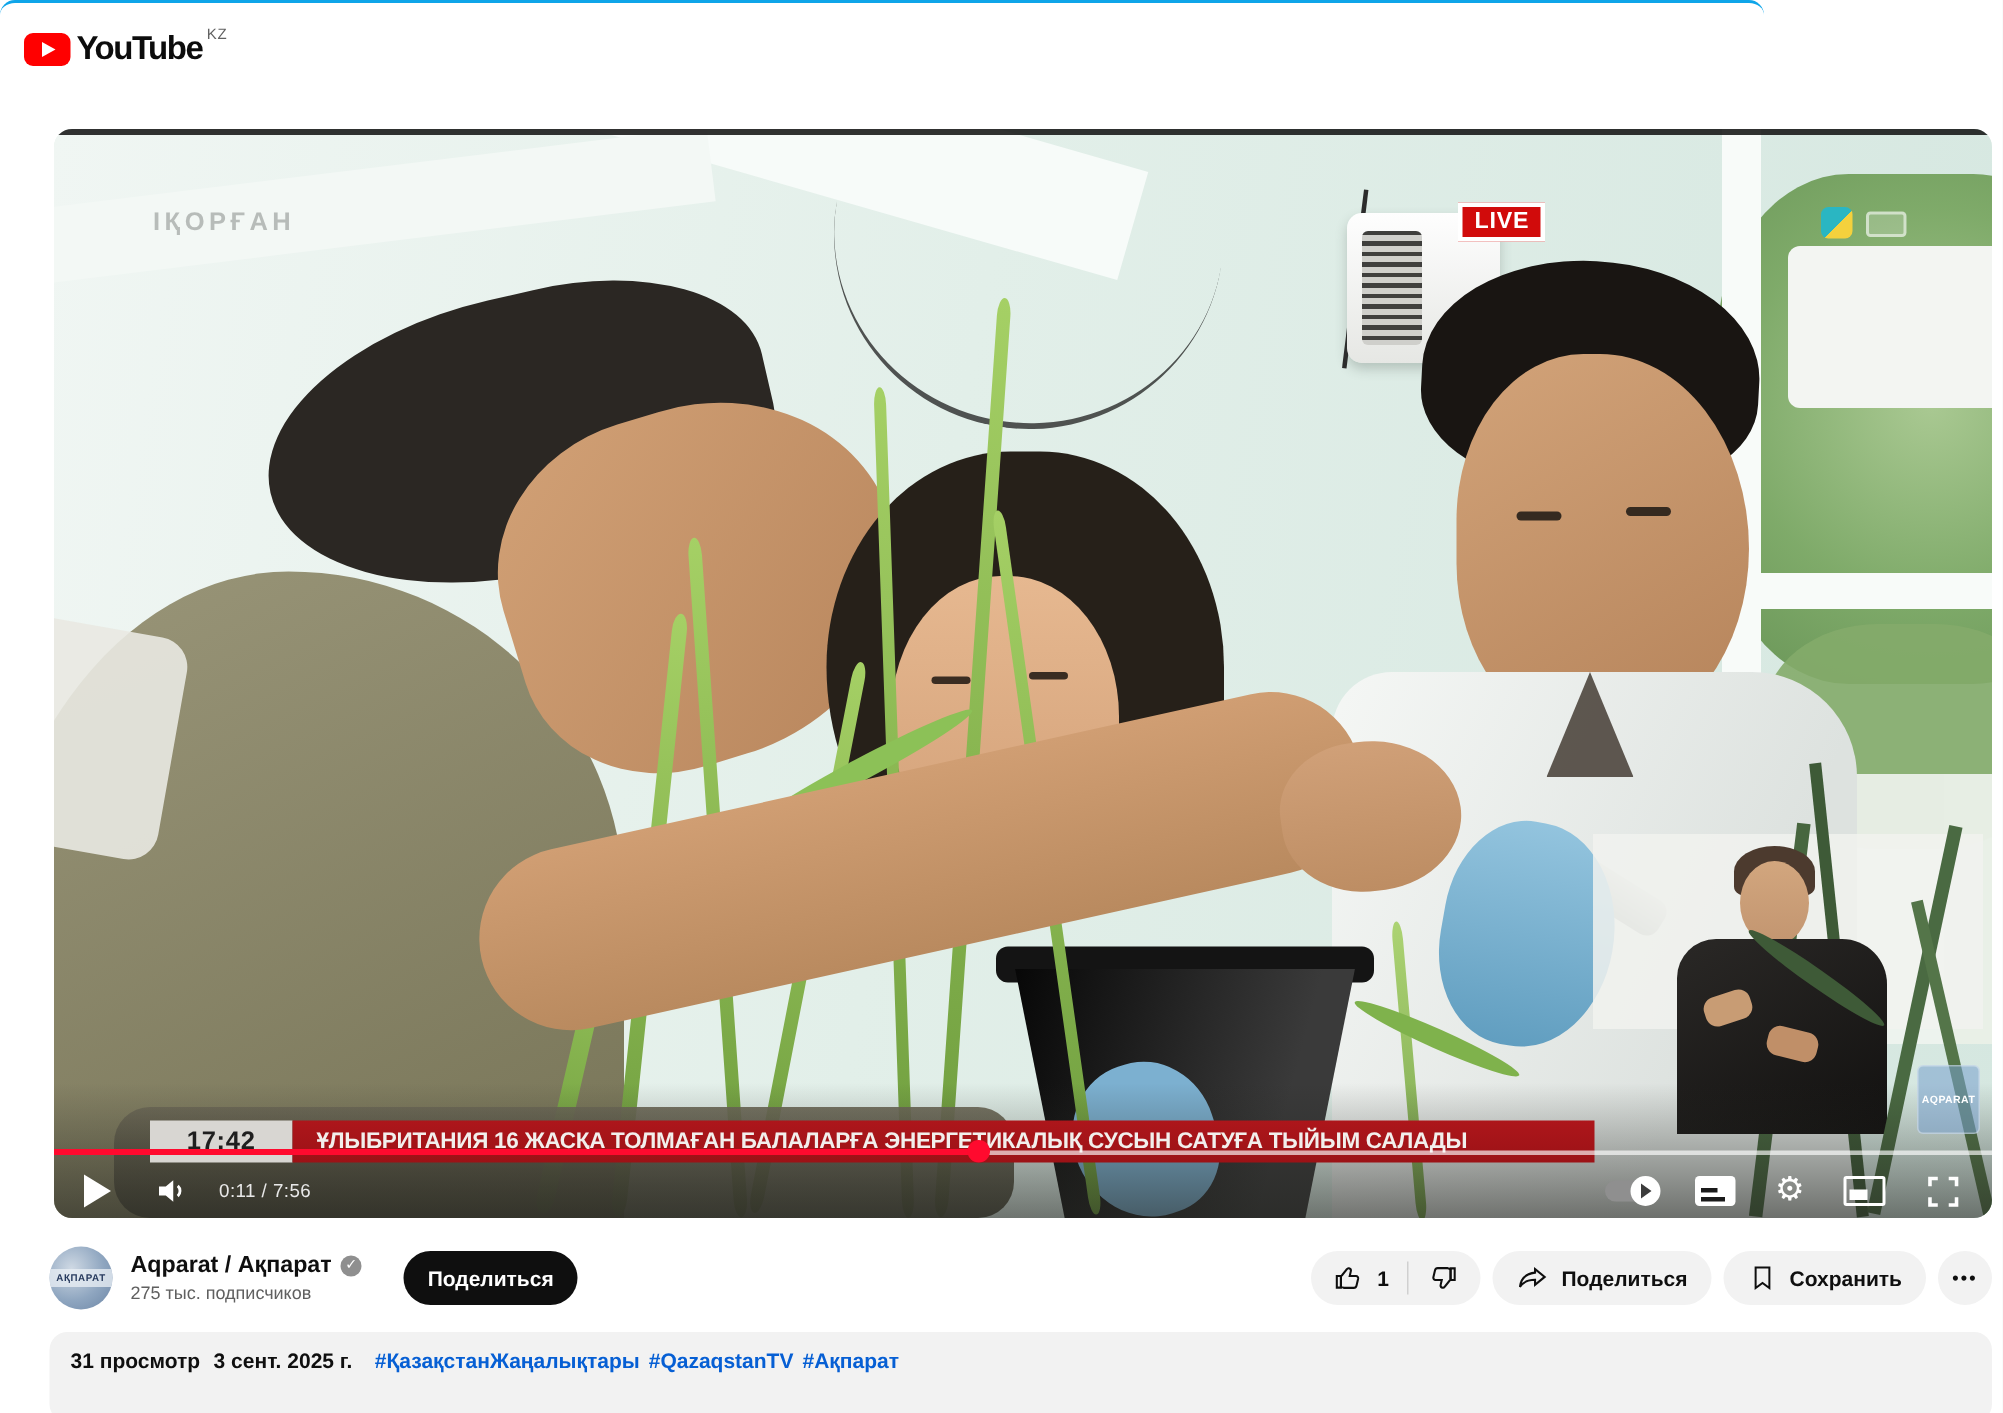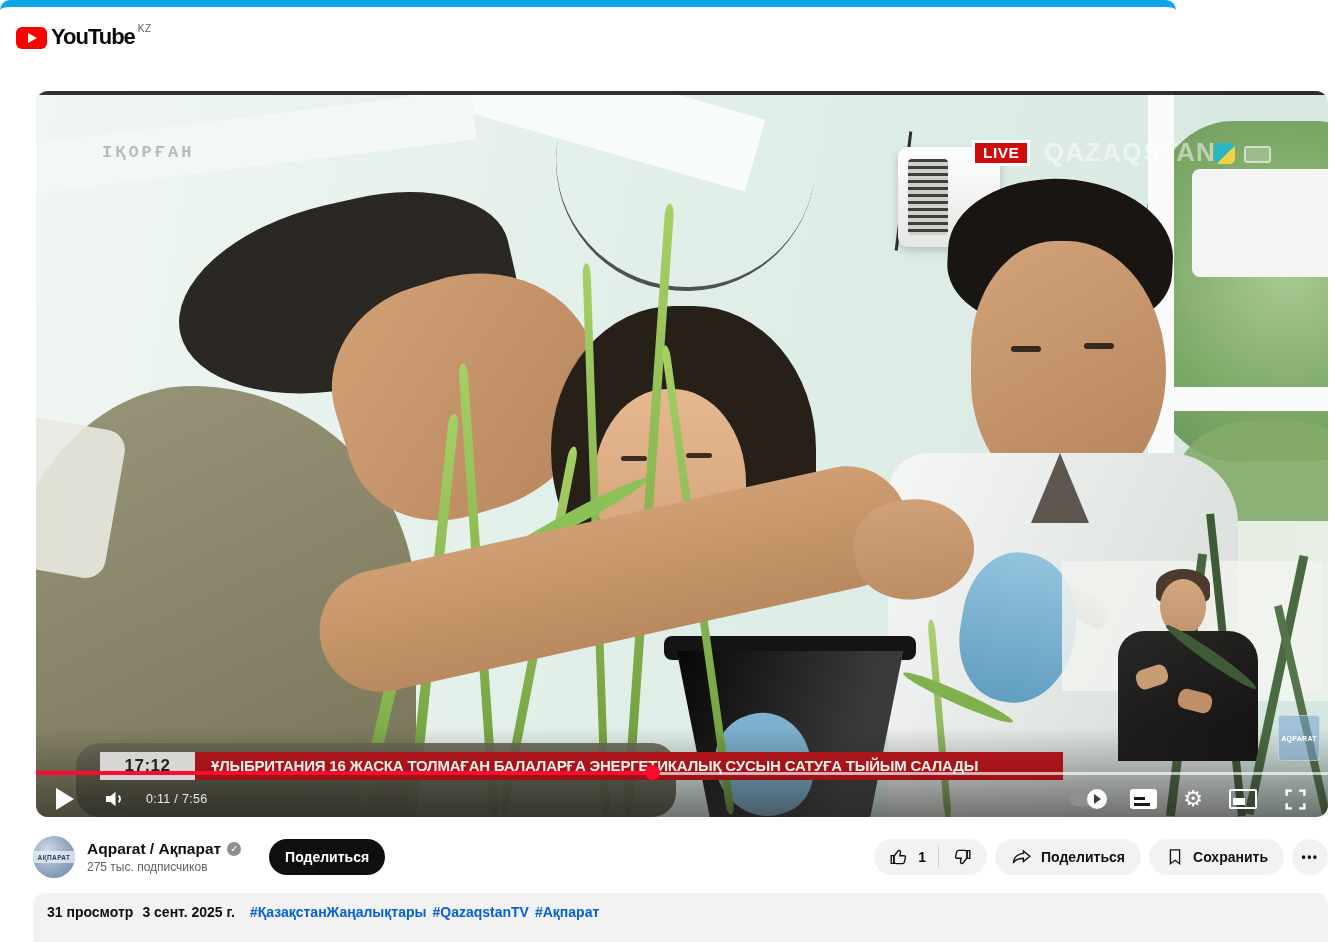--- a/index.html
+++ b/index.html
@@ -1,18 +1,18 @@
 <!DOCTYPE html>
 <html><head>
 <meta charset="utf-8">
 <style>
   * { margin:0; padding:0; box-sizing:border-box; }
   html,body { width:1335px; height:942px; overflow:hidden; background:#fff;
     font-family:"Liberation Sans","DejaVu Sans",sans-serif; }
-  .page { width:1176px; height:942px; border-top:7px solid #0ea5e9; position:relative;border-radius:10px; }
+  .page { width:1176px; height:942px; border-top:2px solid #0ea5e9; position:relative;border-radius:10px; }
 
   
   .topbar { height:56px; display:flex; align-items:center; position:relative; }
   .logo-area { display:flex; align-items:flex-start; margin-left:16px; cursor:pointer; }
   .logo-mark { width:31px; height:22px; background:#ff0000; border-radius:6px; position:relative; margin-top:6px; }
   .logo-mark::after { content:""; position:absolute; left:12px; top:6px;
     border-left:9px solid #fff; border-top:5px solid transparent; border-bottom:5px solid transparent; }
   .logo-text { font-size:22px; font-weight:700; letter-spacing:-1px; color:#0c0c0c; margin-left:4px; margin-top:3px; }
   .logo-region { font-size:10px; color:#616161; margin-left:3px; margin-top:2px; letter-spacing:.5px; }
 
@@ -118,21 +118,21 @@
   .sli-hand1 { left:1100px; top:576px; width:32px; height:20px; background:#c89c74; border-radius:8px; transform:rotate(-18deg); }
   .sli-hand2 { left:1142px; top:600px; width:34px; height:20px; background:#c08f68; border-radius:8px; transform:rotate(14deg); }
 
   .sc-couch { left:40px; top:652px; width:600px; height:74px; background:linear-gradient(#6e6a58,#4a4839);
     border-radius:24px; opacity:.92; }
   .sc-bottom-dark { left:0; top:636px; width:1292px; height:90px;
     background:linear-gradient(rgba(35,36,32,0),rgba(35,36,32,.6)); }
 
   
   .korgan { position:absolute; left:66px; top:52px; font-size:17px; font-weight:700;
-    color:rgba(110,115,112,.45); letter-spacing:3px;font-family:Liberation Mono, monospace; }
+    color:rgba(110,115,112,.45); letter-spacing:3px; }
   .live-badge { position:absolute; left:936px; top:49px; background:#d10b0b; border:3px solid #fff;
     color:#fff; font-size:15.5px; font-weight:800; padding:1px 8px; letter-spacing:.5px; }
   .qaz-word { position:absolute; left:1008px; top:46px; font-size:26px; font-weight:700;
     color:rgba(255,255,255,.5); letter-spacing:1px; }
   .qaz-flag { position:absolute; left:1178px; top:52px; width:21px; height:21px; border-radius:5px;
     background:linear-gradient(135deg,#2ab6c2 55%,#f4d13d 55%); }
   .qaz-hd { position:absolute; left:1208px; top:55px; width:27px; height:17px; border-radius:3px;
     border:2px solid rgba(255,255,255,.55); background:rgba(255,255,255,.2); }
 
   .teal-card { position:absolute; left:72px; top:403px; width:217px; height:150px; border-radius:3px;
@@ -289,28 +289,27 @@
     <div class="sc sli-hand2"></div>
     <div class="sc d3"></div>
     <div class="sc d4"></div>
     <div class="sc d5"></div>
     <div class="sc sc-couch"></div>
     <div class="sc sc-bottom-dark"></div>
     <div class="sc sc-topstrip"></div>
 
     <div class="korgan">ІҚОРҒАН</div>
     <div class="live-badge">LIVE</div>
-    <div class="qaz-word">QAZAQSTAN</div>
     <div class="qaz-flag"></div>
     <div class="qaz-hd"></div>
 
 
     <div class="aqparat-badge">AQPARAT</div>
 
-    <div class="ticker-time">17:12</div>
+    <div class="ticker-time">17:42</div>
     <div class="ticker-banner">ҰЛЫБРИТАНИЯ 16 ЖАСҚА ТОЛМАҒАН БАЛАЛАРҒА ЭНЕРГЕТИКАЛЫҚ СУСЫН САТУҒА ТЫЙЫМ САЛАДЫ</div>
 
     <div class="prog-played"></div>
     <div class="prog-rest"></div>
     <div class="prog-dot"></div>
 
     <div class="controls-row">
       <div class="play-btn"></div>
       <div class="vol-btn">
         <span style="display:flex">

